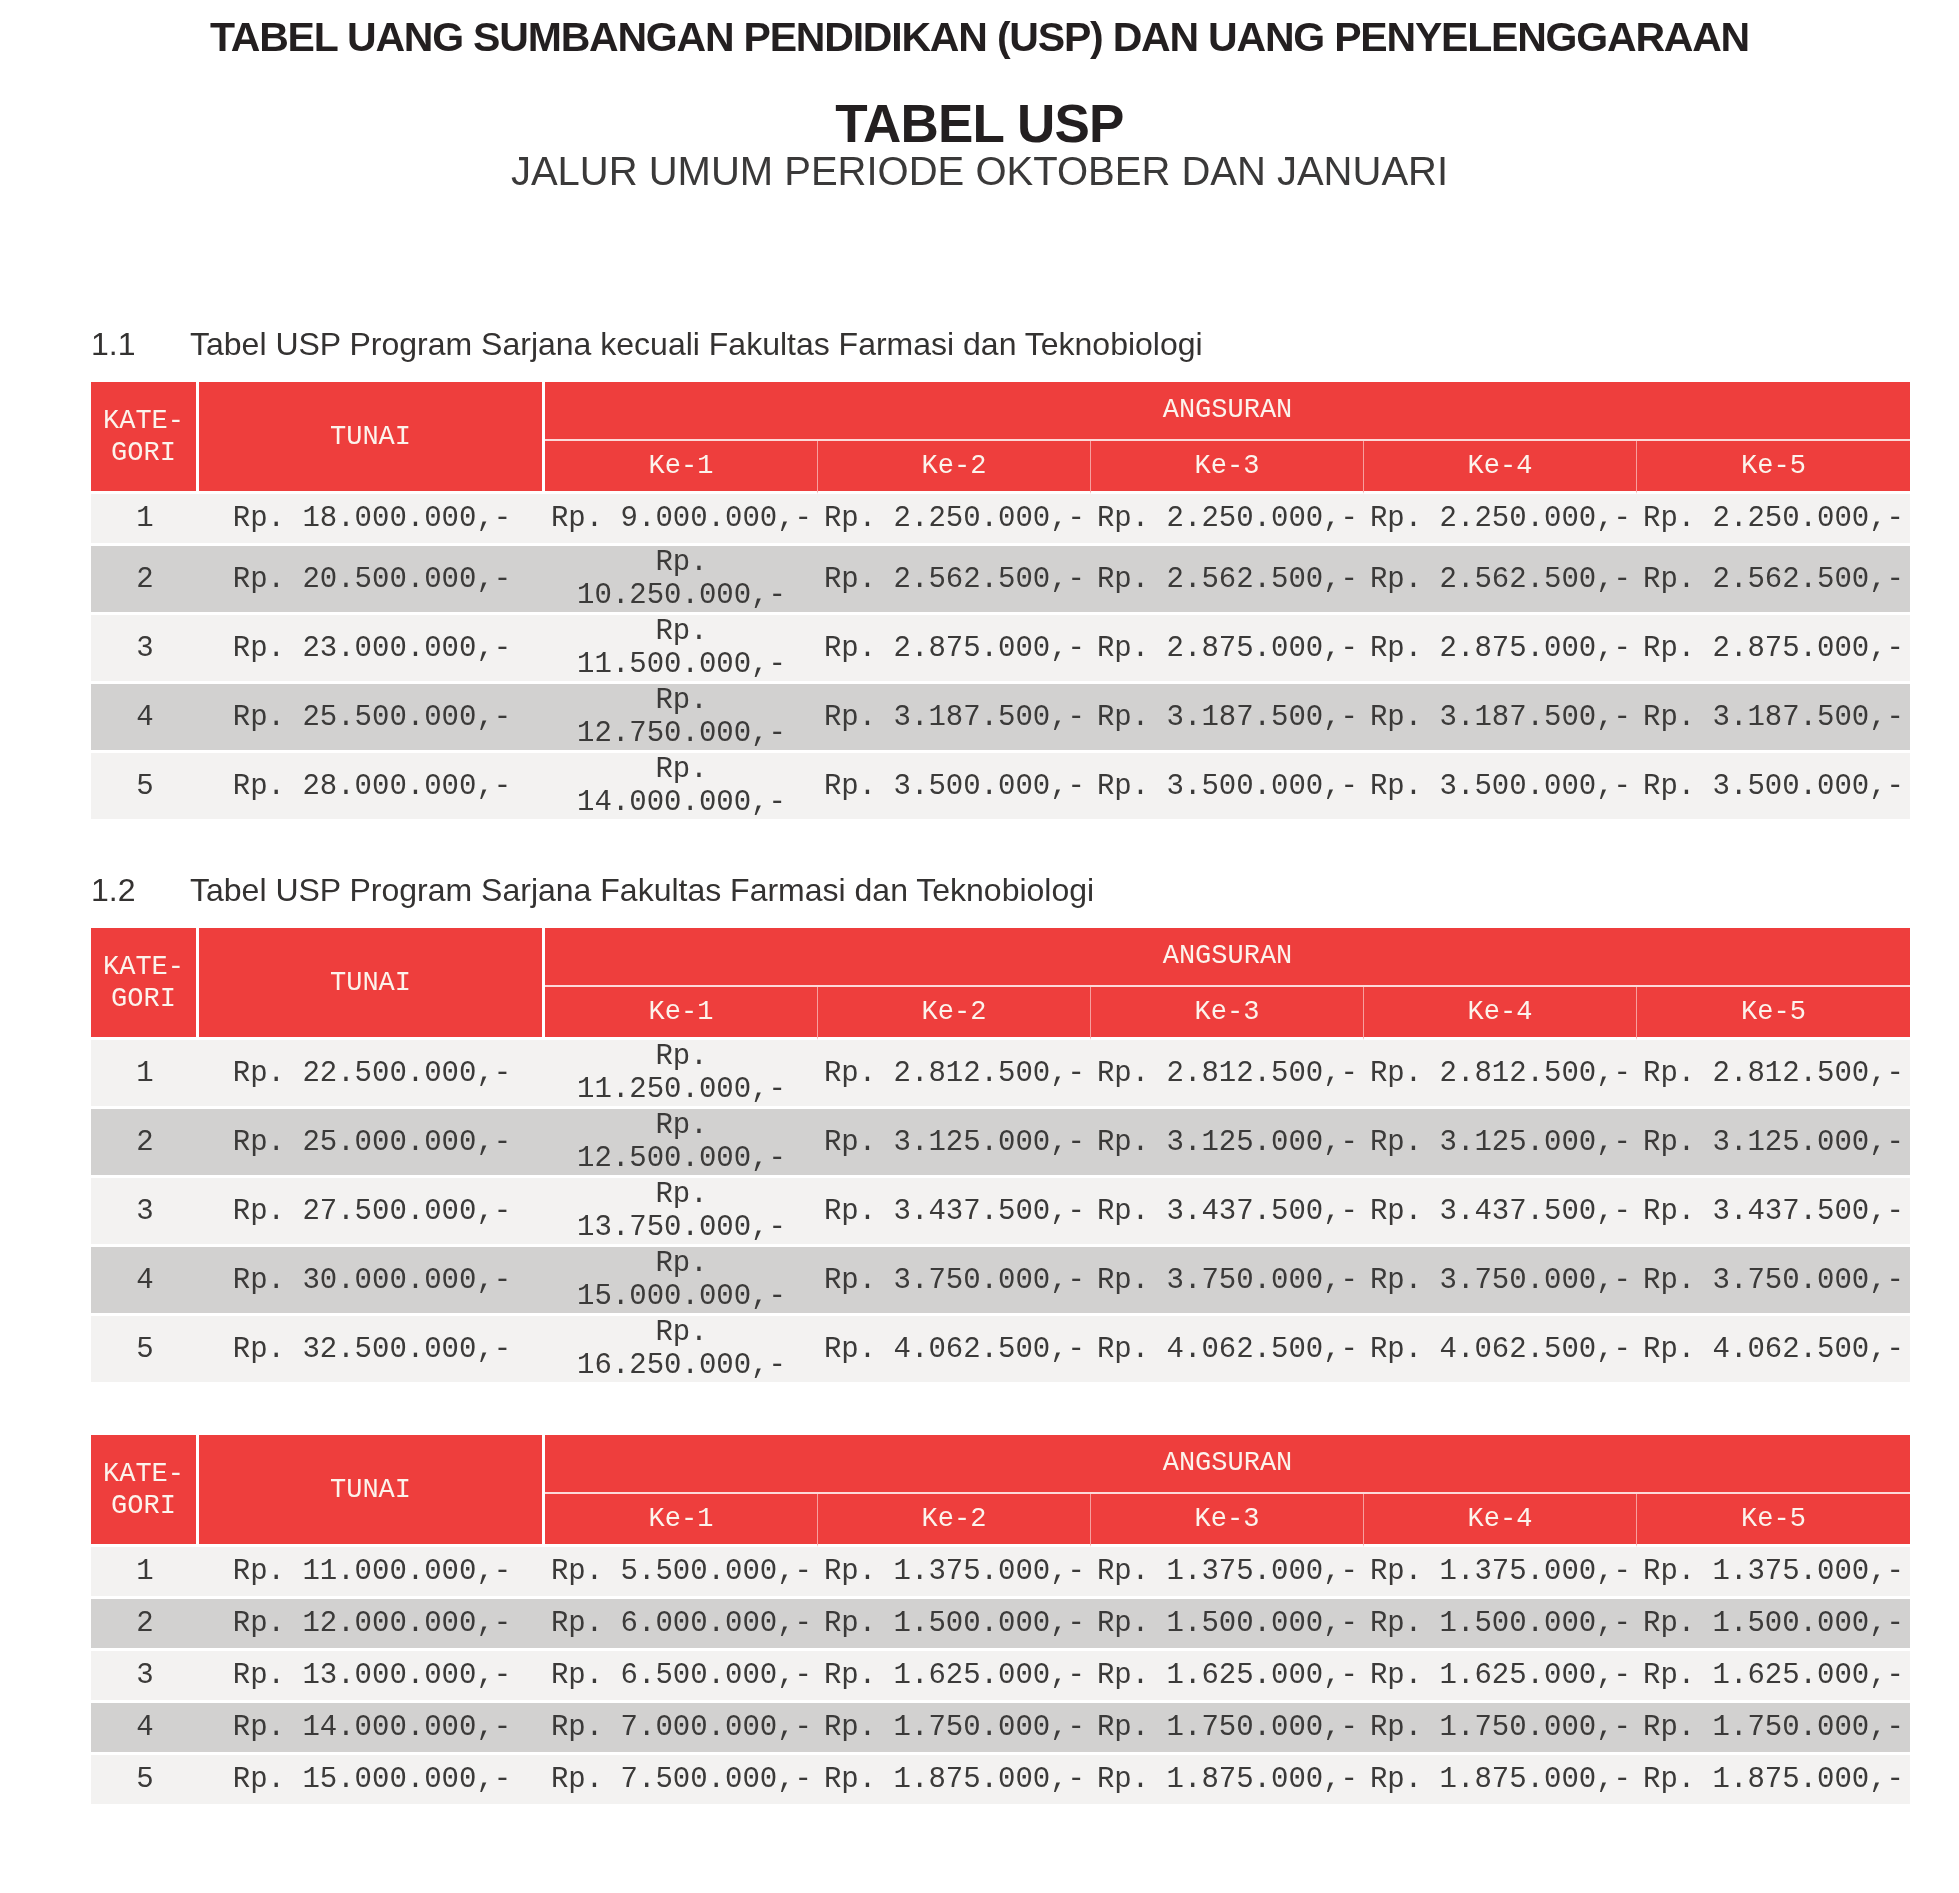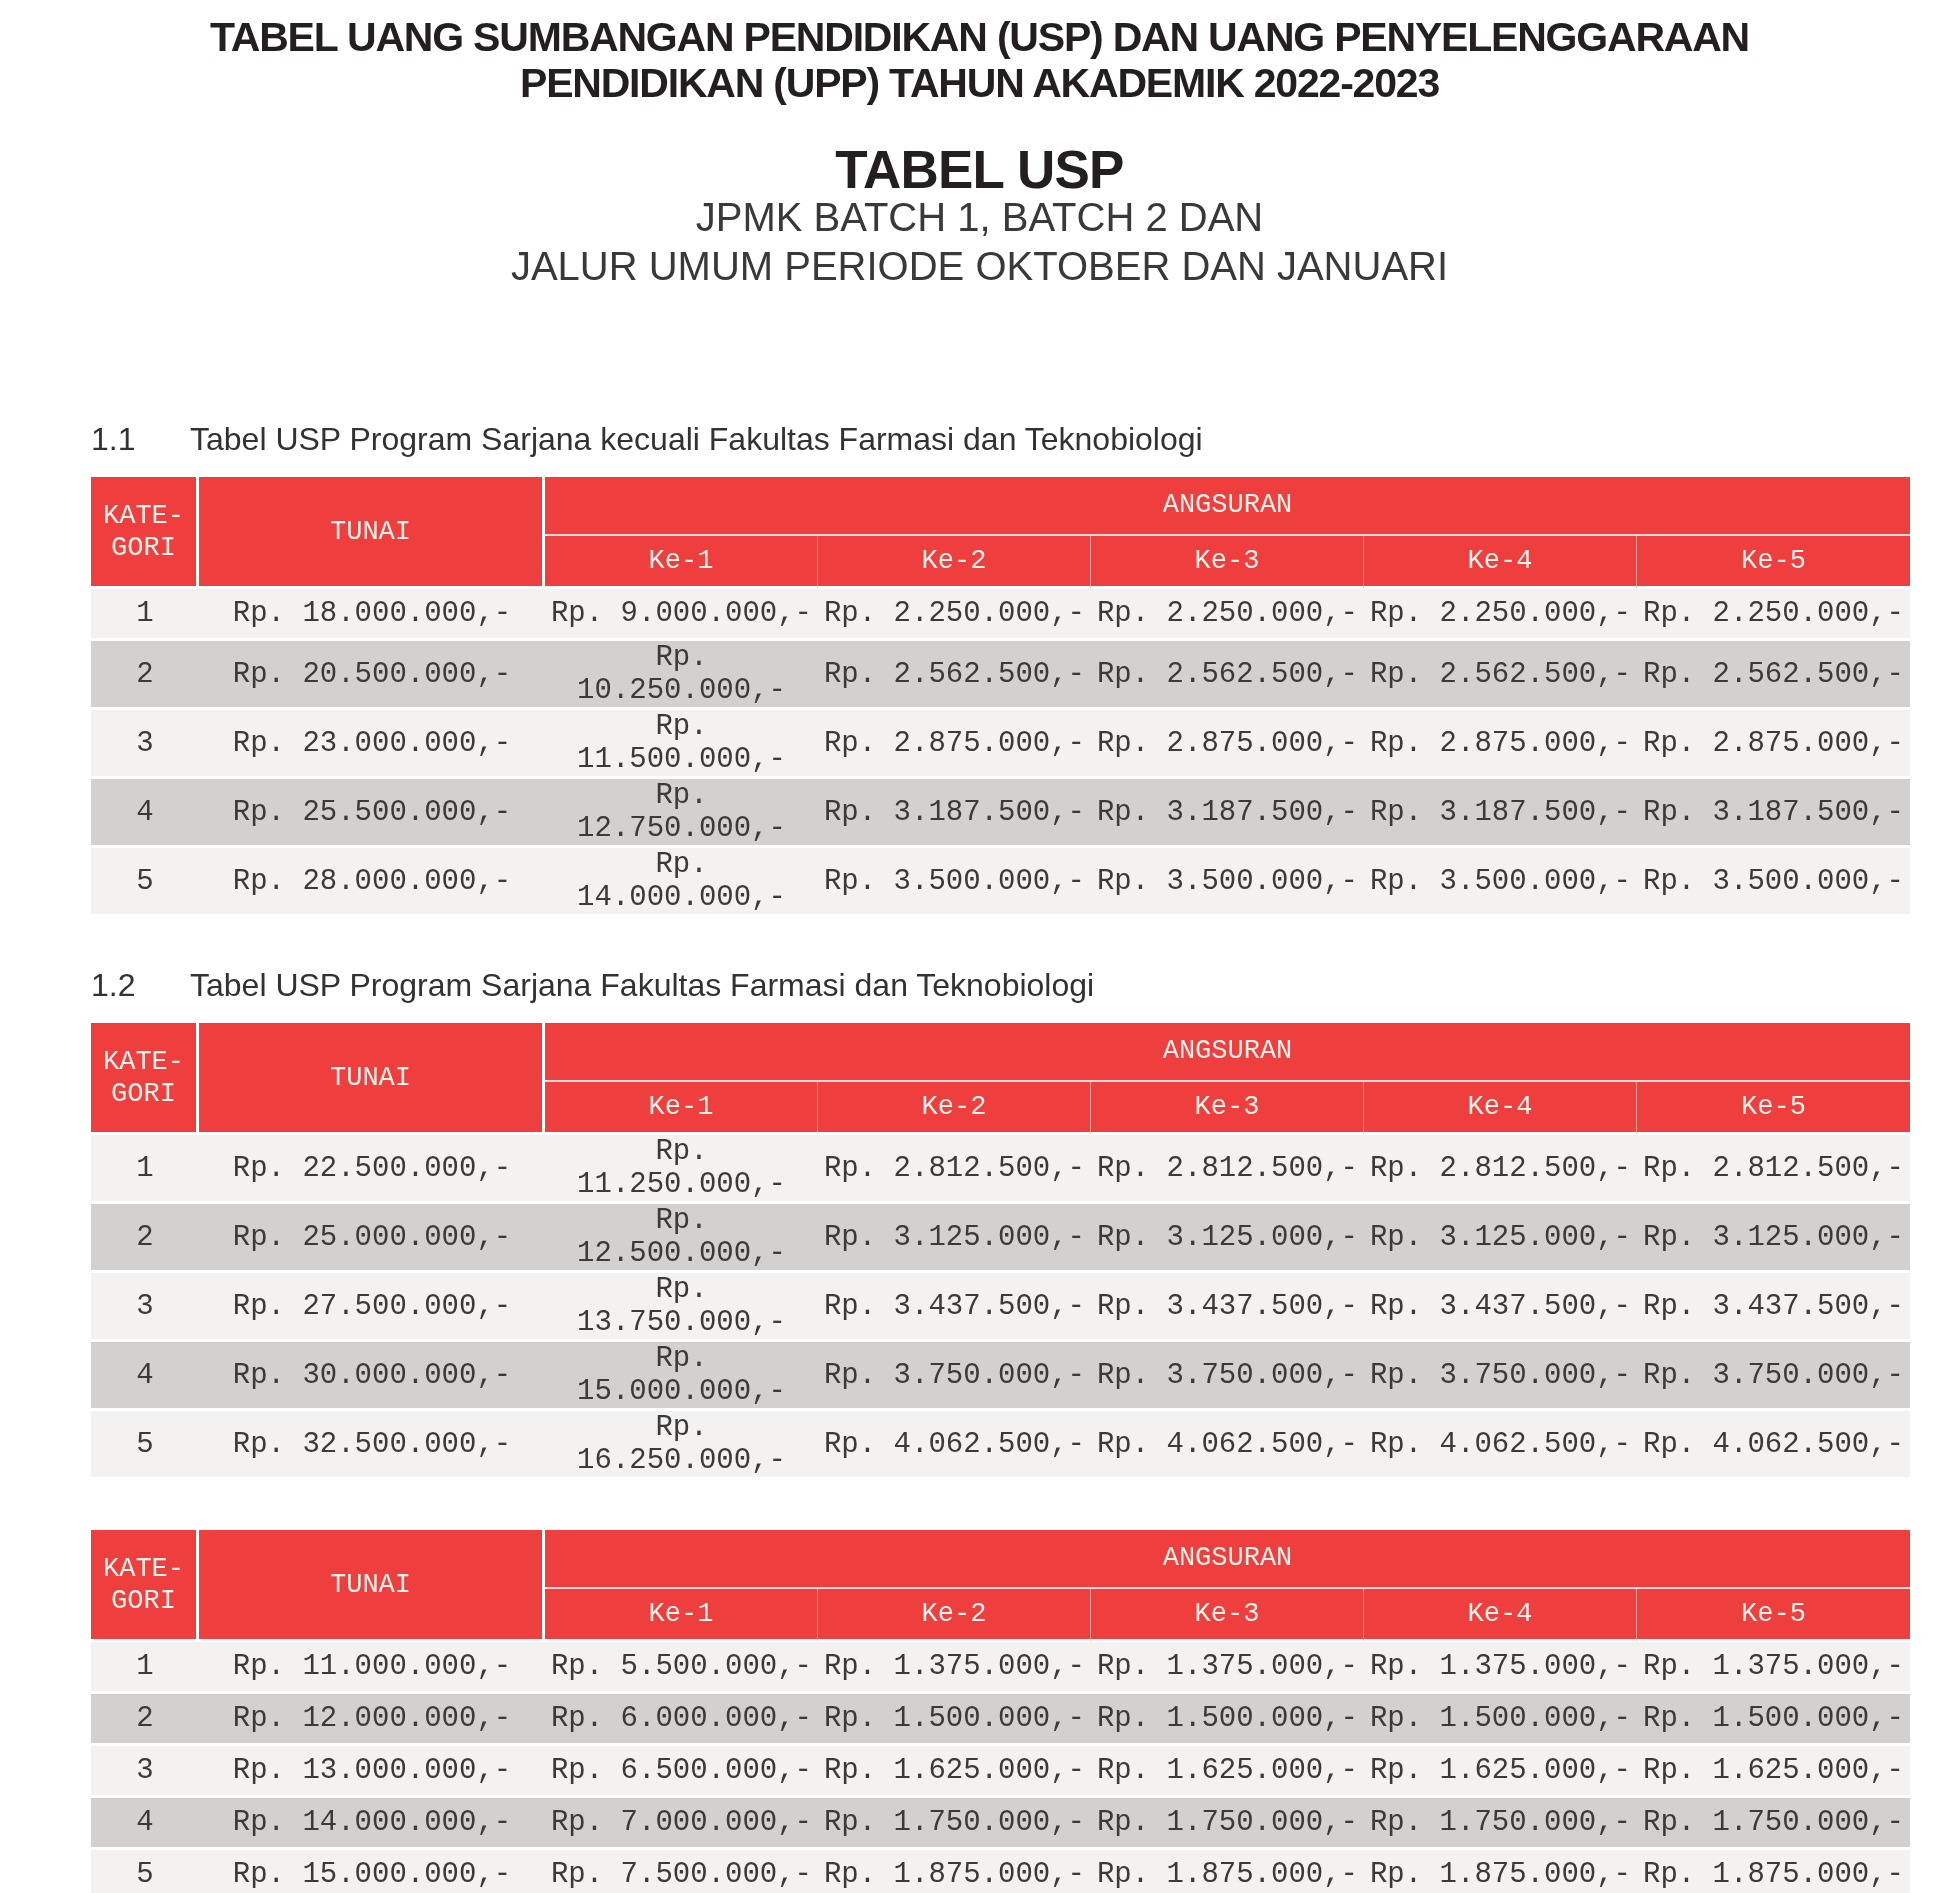--- a/index.html
+++ b/index.html
@@ -74,24 +74,22 @@
   tbody tr:nth-child(even) td{ background:var(--row-dark); }
 </style>
 </head>
 <body>
 
 <div class="page">
 
   <div class="page-header">
     <div class="main-title">
       <div>TABEL UANG SUMBANGAN PENDIDIKAN (USP) DAN UANG PENYELENGGARAAN</div>
-      <div>PENDIDIKAN (UPP) TAHUN AKADEMIK 2022-2023</div>
     </div>
     <div class="table-usp-heading">TABEL USP</div>
-    <div class="subtitle-line">JPMK BATCH 1, BATCH 2 DAN</div>
     <div class="subtitle-line">JALUR UMUM PERIODE OKTOBER DAN JANUARI</div>
   </div>
 
   <div class="content">
 
     <div class="fee-section">
       <div class="section-heading">
         <span class="section-number">1.1</span>
         <span class="section-title">Tabel USP Program Sarjana kecuali Fakultas Farmasi dan Teknobiologi</span>
       </div>

